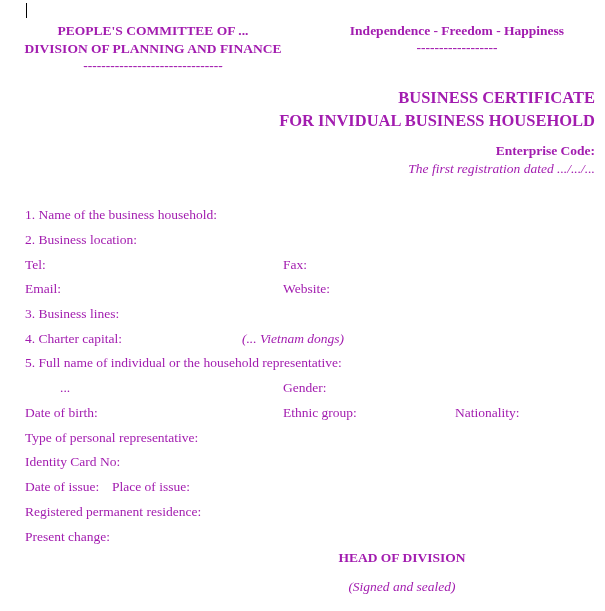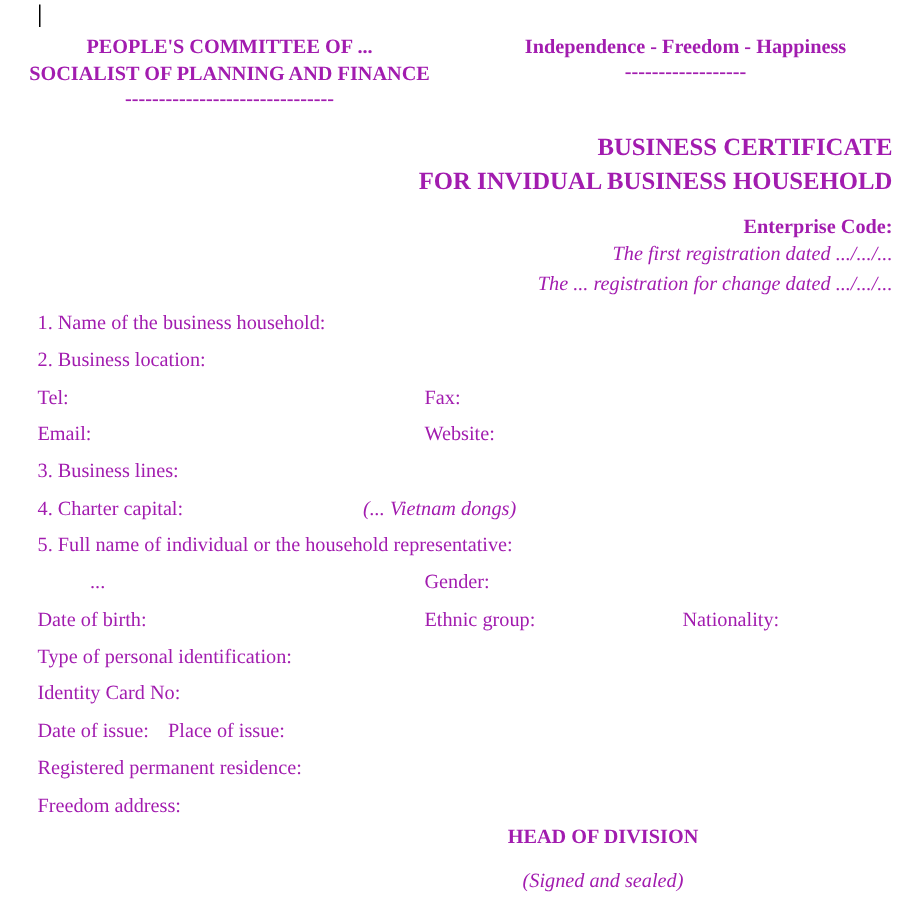--- a/index.html
+++ b/index.html
@@ -70,35 +70,34 @@
 </style>
 </head>
 <body>
 
 <div class="page">
 
   <div class="caret"></div>
 
   <div class="hcol hcol-left">
     <div>PEOPLE'S COMMITTEE OF ...</div>
-    <div>SOCIALIST OF PLANNING AND FINANCE</div>
+    <div>DIVISION OF PLANNING AND FINANCE</div>
     <div class="divider">-------------------------------</div>
   </div>
 
   <div class="hcol hcol-right">
     <div>Independence - Freedom - Happiness</div>
     <div class="divider">------------------</div>
   </div>
 
   <div class="centerline doc-title" style="top:88px">BUSINESS CERTIFICATE</div>
   <div class="centerline doc-title" style="top:111px">FOR INVIDUAL BUSINESS HOUSEHOLD</div>
 
   <div class="centerline code-label" style="top:143px">Enterprise Code:</div>
   <div class="centerline italic" style="top:161px">The first registration dated .../.../...</div>
-  <div class="centerline italic" style="top:181px">The ... registration for change dated .../.../...</div>
 
   <div class="row" style="top:206px">
     <span style="left:25px">1. Name of the business household:</span>
   </div>
 
   <div class="row" style="top:231px">
     <span style="left:25px">2. Business location:</span>
   </div>
 
   <div class="row" style="top:256px">
@@ -129,36 +128,36 @@
     <span style="left:283px">Gender:</span>
   </div>
 
   <div class="row" style="top:404px">
     <span style="left:25px">Date of birth:</span>
     <span style="left:283px">Ethnic group:</span>
     <span style="left:455px">Nationality:</span>
   </div>
 
   <div class="row" style="top:429px">
-    <span style="left:25px">Type of personal identification:</span>
+    <span style="left:25px">Type of personal representative:</span>
   </div>
 
   <div class="row" style="top:453px">
     <span style="left:25px">Identity Card No:</span>
   </div>
 
   <div class="row" style="top:478px">
     <span style="left:25px">Date of issue:</span>
     <span style="left:112px">Place of issue:</span>
   </div>
 
   <div class="row" style="top:503px">
     <span style="left:25px">Registered permanent residence:</span>
   </div>
 
   <div class="row" style="top:528px">
-    <span style="left:25px">Freedom address:</span>
+    <span style="left:25px">Present change:</span>
   </div>
 
   <div class="sig sig-title" style="top:550px">HEAD OF DIVISION</div>
   <div class="sig italic" style="top:579px">(Signed and sealed)</div>
 
 </div>
 
 </body></html>

